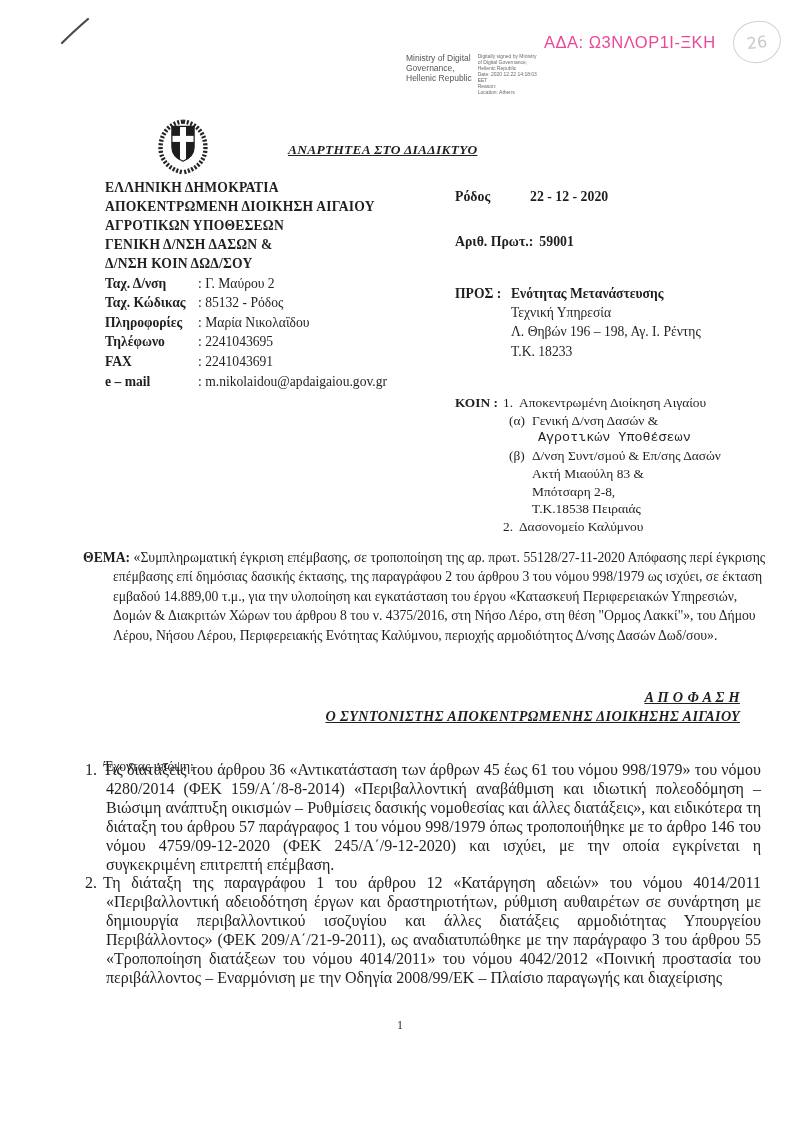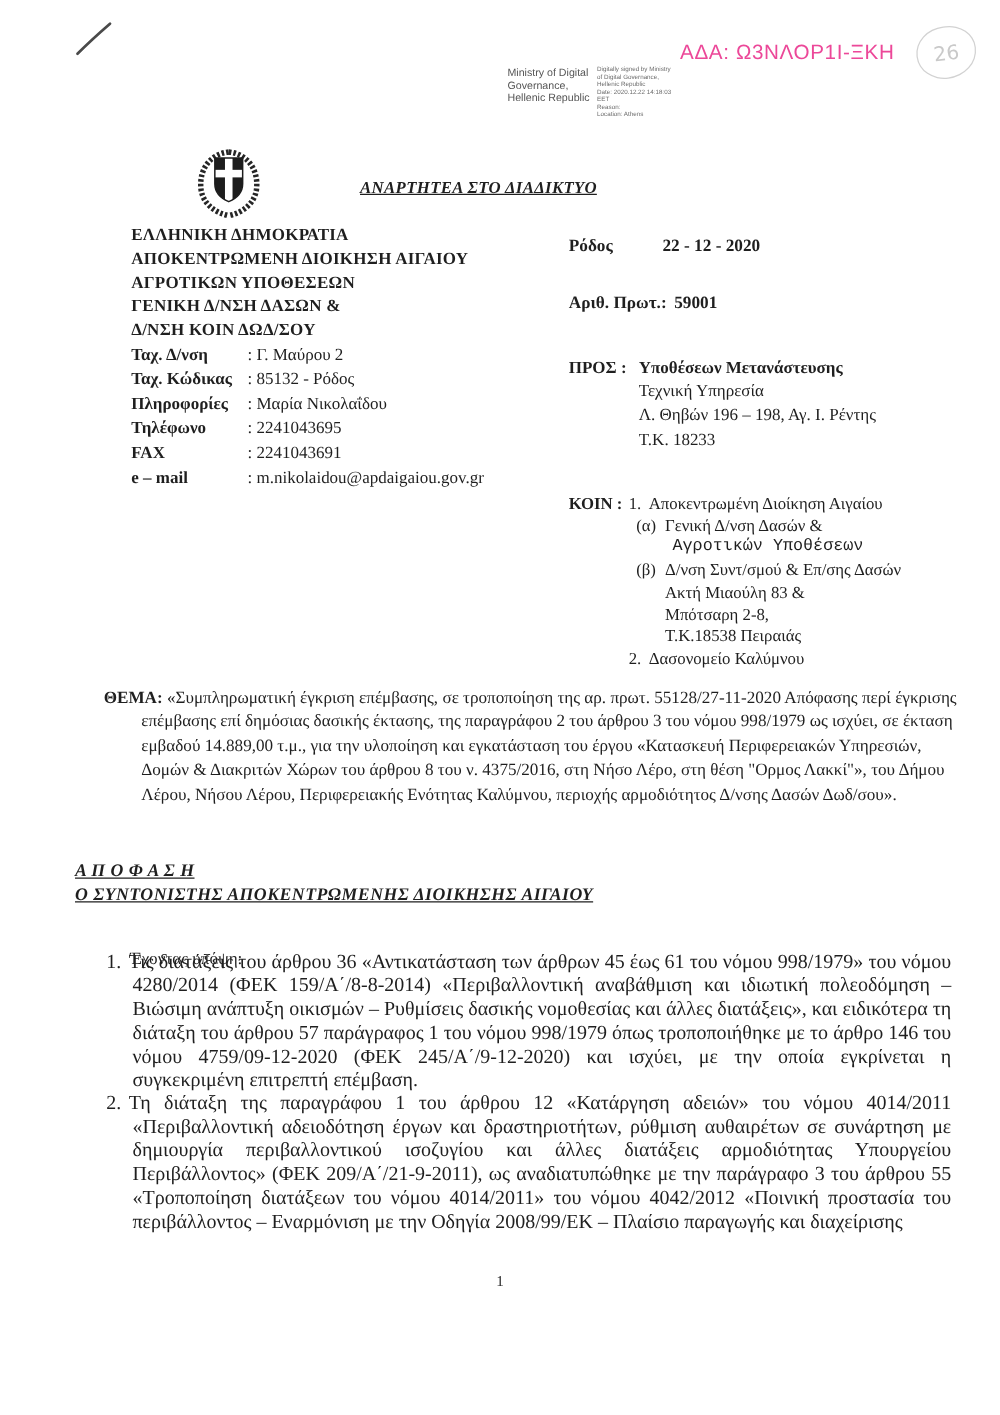--- a/index.html
+++ b/index.html
@@ -49,21 +49,21 @@
   .lvl1{padding-left:6px;}
   .lvl1 .cc-marker{width:23px;}
   .lvl1cont{padding-left:35px;font-family:Liberation Mono, monospace;}
   .lvl2cont{padding-left:29px;text-align:right;}
   .lvl0 .cc-text{padding-left:0;}
   
   .subject{position:absolute;left:83px;top:548px;width:664px;font-size:13.7px;line-height:19.4px;
            padding-left:30px;text-indent:-30px;margin:0;}
   .subject-label{font-weight:bold;}
   
-  .decision{position:absolute;left:60px;top:688px;width:680px;text-align:left;}
+  .decision{position:absolute;left:60px;top:688px;width:680px;text-align:right;}
   .decision-line{font-weight:bold;font-style:italic;text-decoration:underline;font-size:14.2px;line-height:18.5px;letter-spacing:0.4px;}
   
   .preamble{position:absolute;left:88px;top:743px;font-size:13.7px;margin:16px;}
   .considerations{position:absolute;left:85px;top:761px;width:676px;margin:0;}
   .consideration{font-size:16px;line-height:18.9px;text-align:justify;margin:0;
                  padding-left:21px;text-indent:-21px;}
   .cons-num{padding-right:6px;}
   
   .page-num{position:absolute;left:0;top:1018px;width:800px;text-align:center;font-size:12px;color:#2a2a2a;}
 </style>
@@ -142,21 +142,21 @@
   </div>
 
   <div class="meta-prot">
     <span>Αριθ. Πρωτ.:</span>
     <span>59001</span>
   </div>
 
   <div class="pros">
     <span class="pros-label">ΠΡΟΣ :</span>
     <span>
-      <div class="pros-bold">Υποθέσεων Μετανάστευσης</div>
+      <div class="pros-bold">Ενότητας Μετανάστευσης</div>
       <div>Τεχνική Υπηρεσία</div>
       <div>Λ. Θηβών 196 – 198, Αγ. Ι. Ρέντης</div>
       <div>Τ.Κ. 18233</div>
     </span>
   </div>
 
   <div class="koin">
     <span class="koin-label">ΚΟΙΝ :</span>
     <span>
       <div class="cc-row lvl0">

